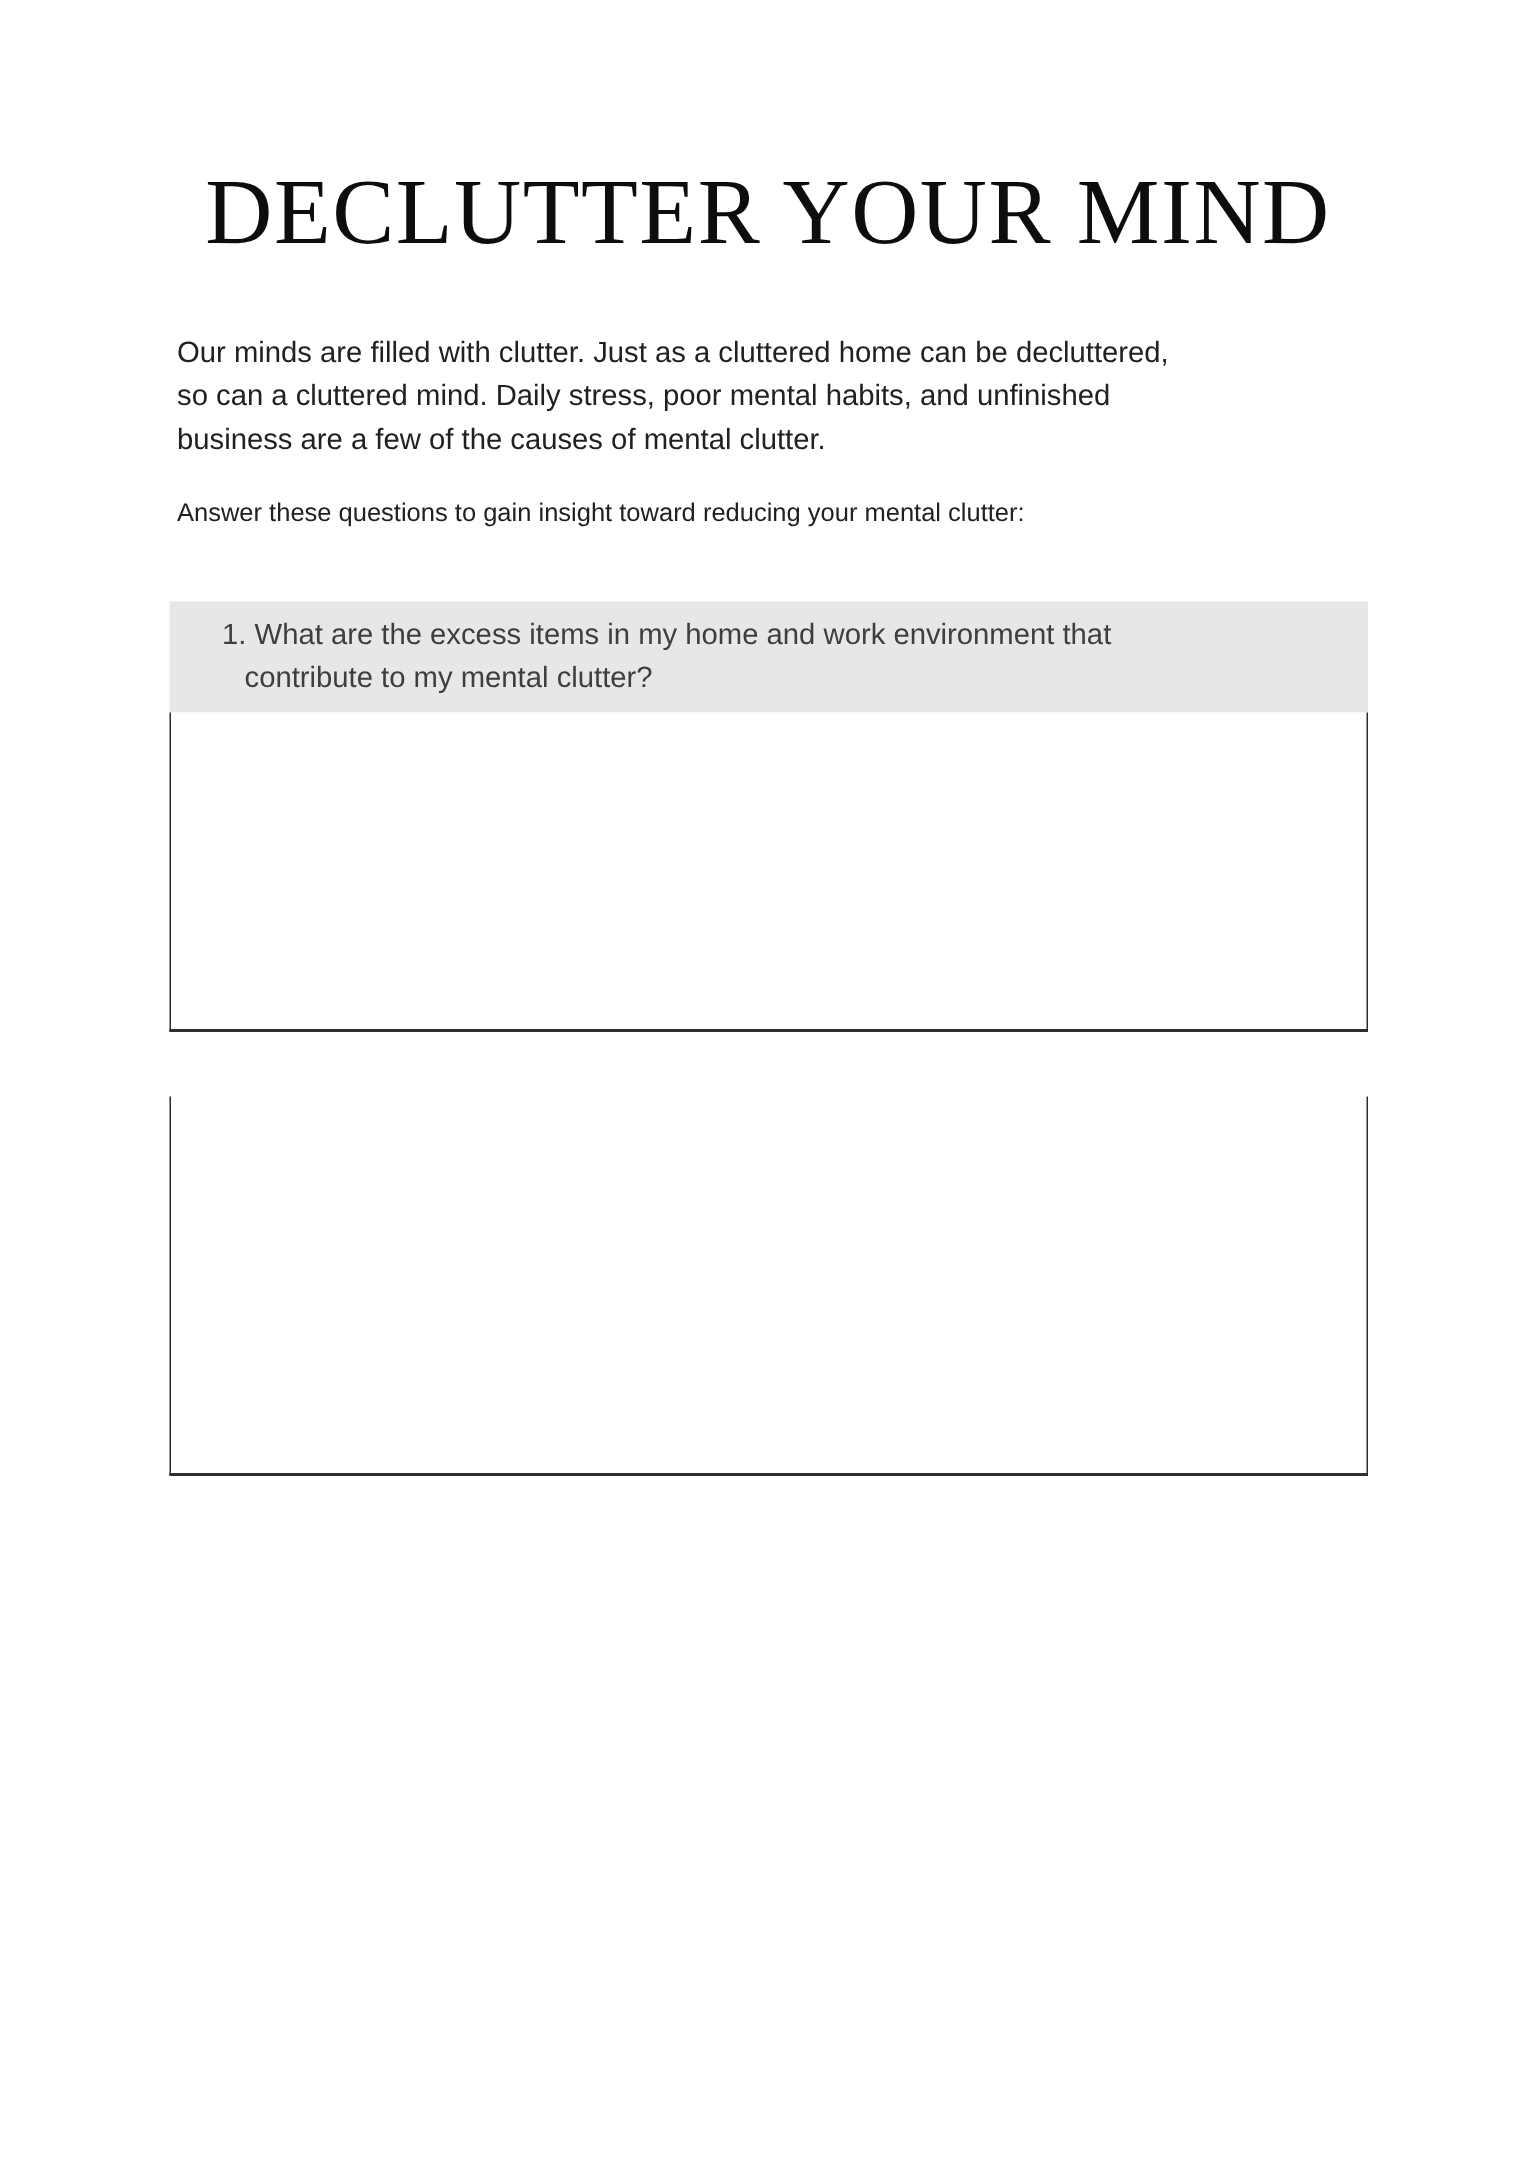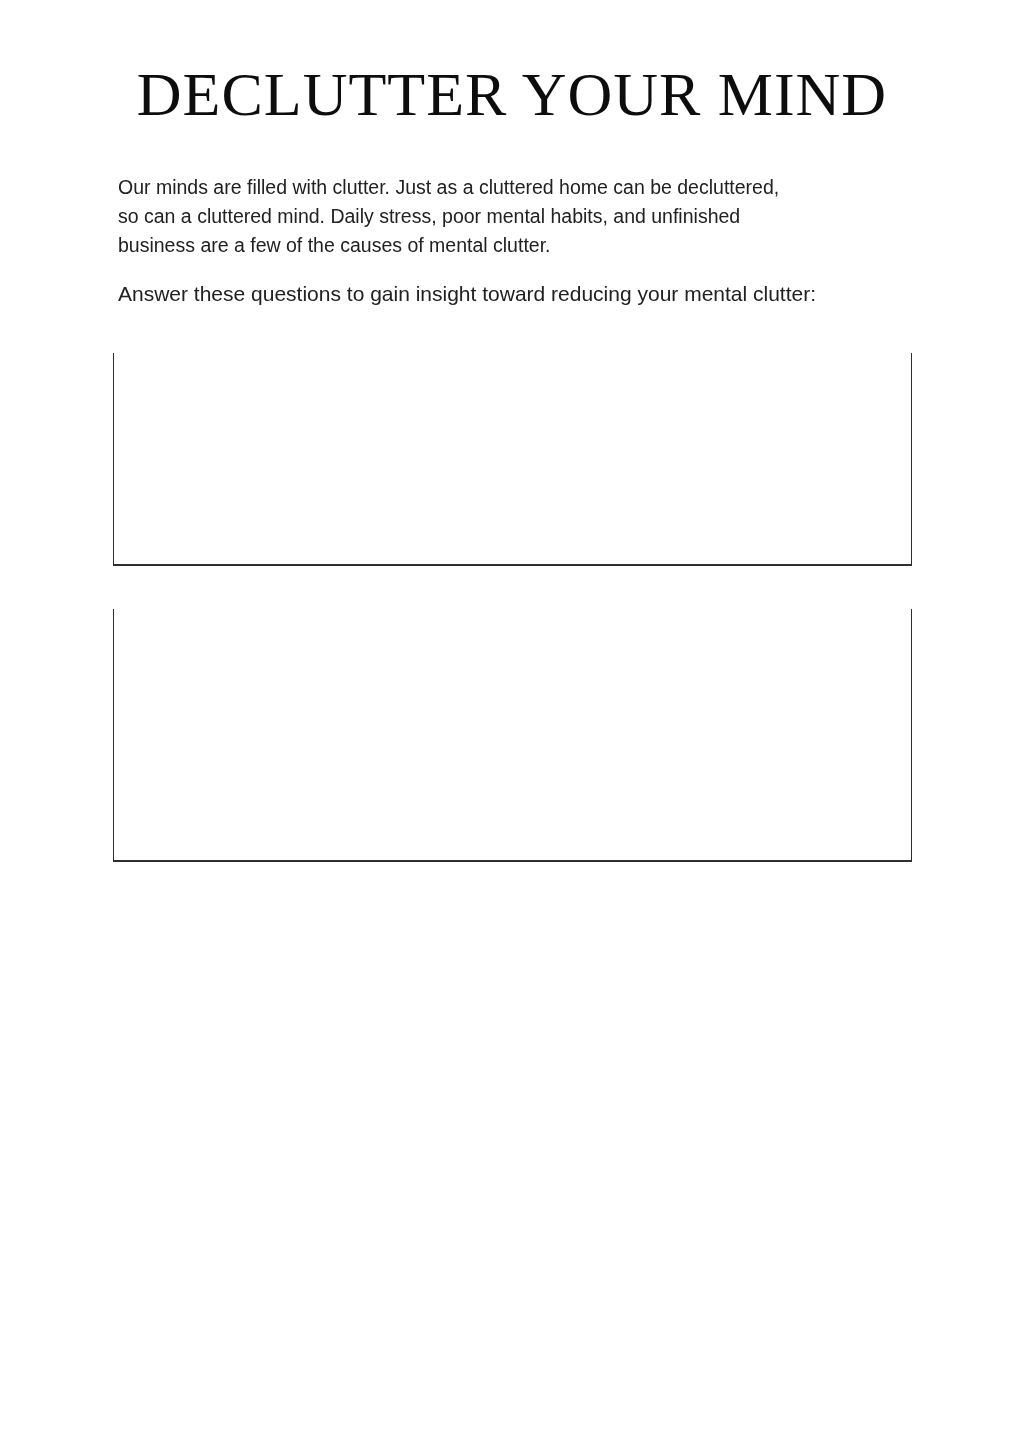--- a/index.html
+++ b/index.html
@@ -10,41 +10,41 @@
   .page {
     position: relative;
     width: 1024px;
     height: 1448px;
     background: #ffffff;
     font-family: "Liberation Sans", sans-serif;
     overflow: hidden;
   }
   .title {
     margin: 0;
-    padding-top: 60px;
+    padding-top: 108px;
     text-align: center;
     font-family: "Liberation Serif", serif;
     font-weight: 400;
     font-size: 62px;
     line-height: 68px;
     letter-spacing: 1px;
     color: #0d0d0d;
   }
   .intro {
     margin: 45px 0 6px 118px;
     width: 812px;
     font-size: 19.5px;
     line-height: 29px;
     color: #212121;
     white-space: pre-line;
   }
   .prompt {
     margin: 19px 0 0 118px;
     width: 812px;
-    font-size: 21px;
+    font-size: 17px;
     line-height: 29px;
     color: #212121;
   }
   .qa {
     margin-left: 113px;
     width: 799px;
   }
   .qa-1 { margin-top: 45px; }
   .qa-2 { margin-top: 40px; }
   .qa-3 { margin-top: 43px; }
@@ -81,20 +81,22 @@
 
   <h1 class="title">DECLUTTER YOUR MIND</h1>
 
   <p class="intro">Our minds are filled with clutter. Just as a cluttered home can be decluttered,
 so can a cluttered mind. Daily stress, poor mental habits, and unfinished
 business are a few of the causes of mental clutter.</p>
 
   <p class="prompt">Answer these questions to gain insight toward reducing your mental clutter:</p>
 
   <section class="qa qa-1">
+    <div class="q-header q-header-hanging">1. What are the excess items in my home and work environment that
+contribute to my mental clutter?</div>
     <div class="answer-box answer-box-1"></div>
   </section>
 
 
   <section class="qa qa-3">
     <div class="answer-box answer-box-3"></div>
   </section>
 
 </main>
 

